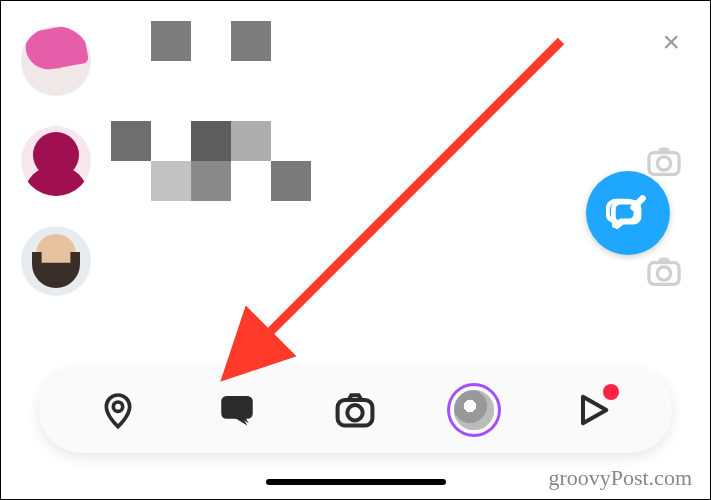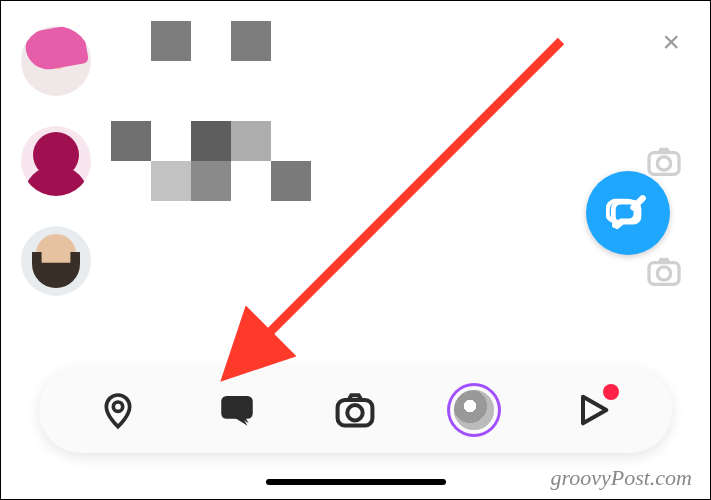--- a/index.html
+++ b/index.html
@@ -189,21 +189,20 @@
       background: #000;
       border-radius: 3px;
     }
     .watermark {
       position: absolute;
       bottom: 8px;
       right: 18px;
       color: #888;
       font-size: 22px;
       font-family: Georgia, 'Times New Roman', serif;
-      font-style: italic;
     }
     .arrow-annotation {
       position: absolute;
       pointer-events: none;
       z-index: 50;
     }
   </style>
 </head>
 <body>
 

